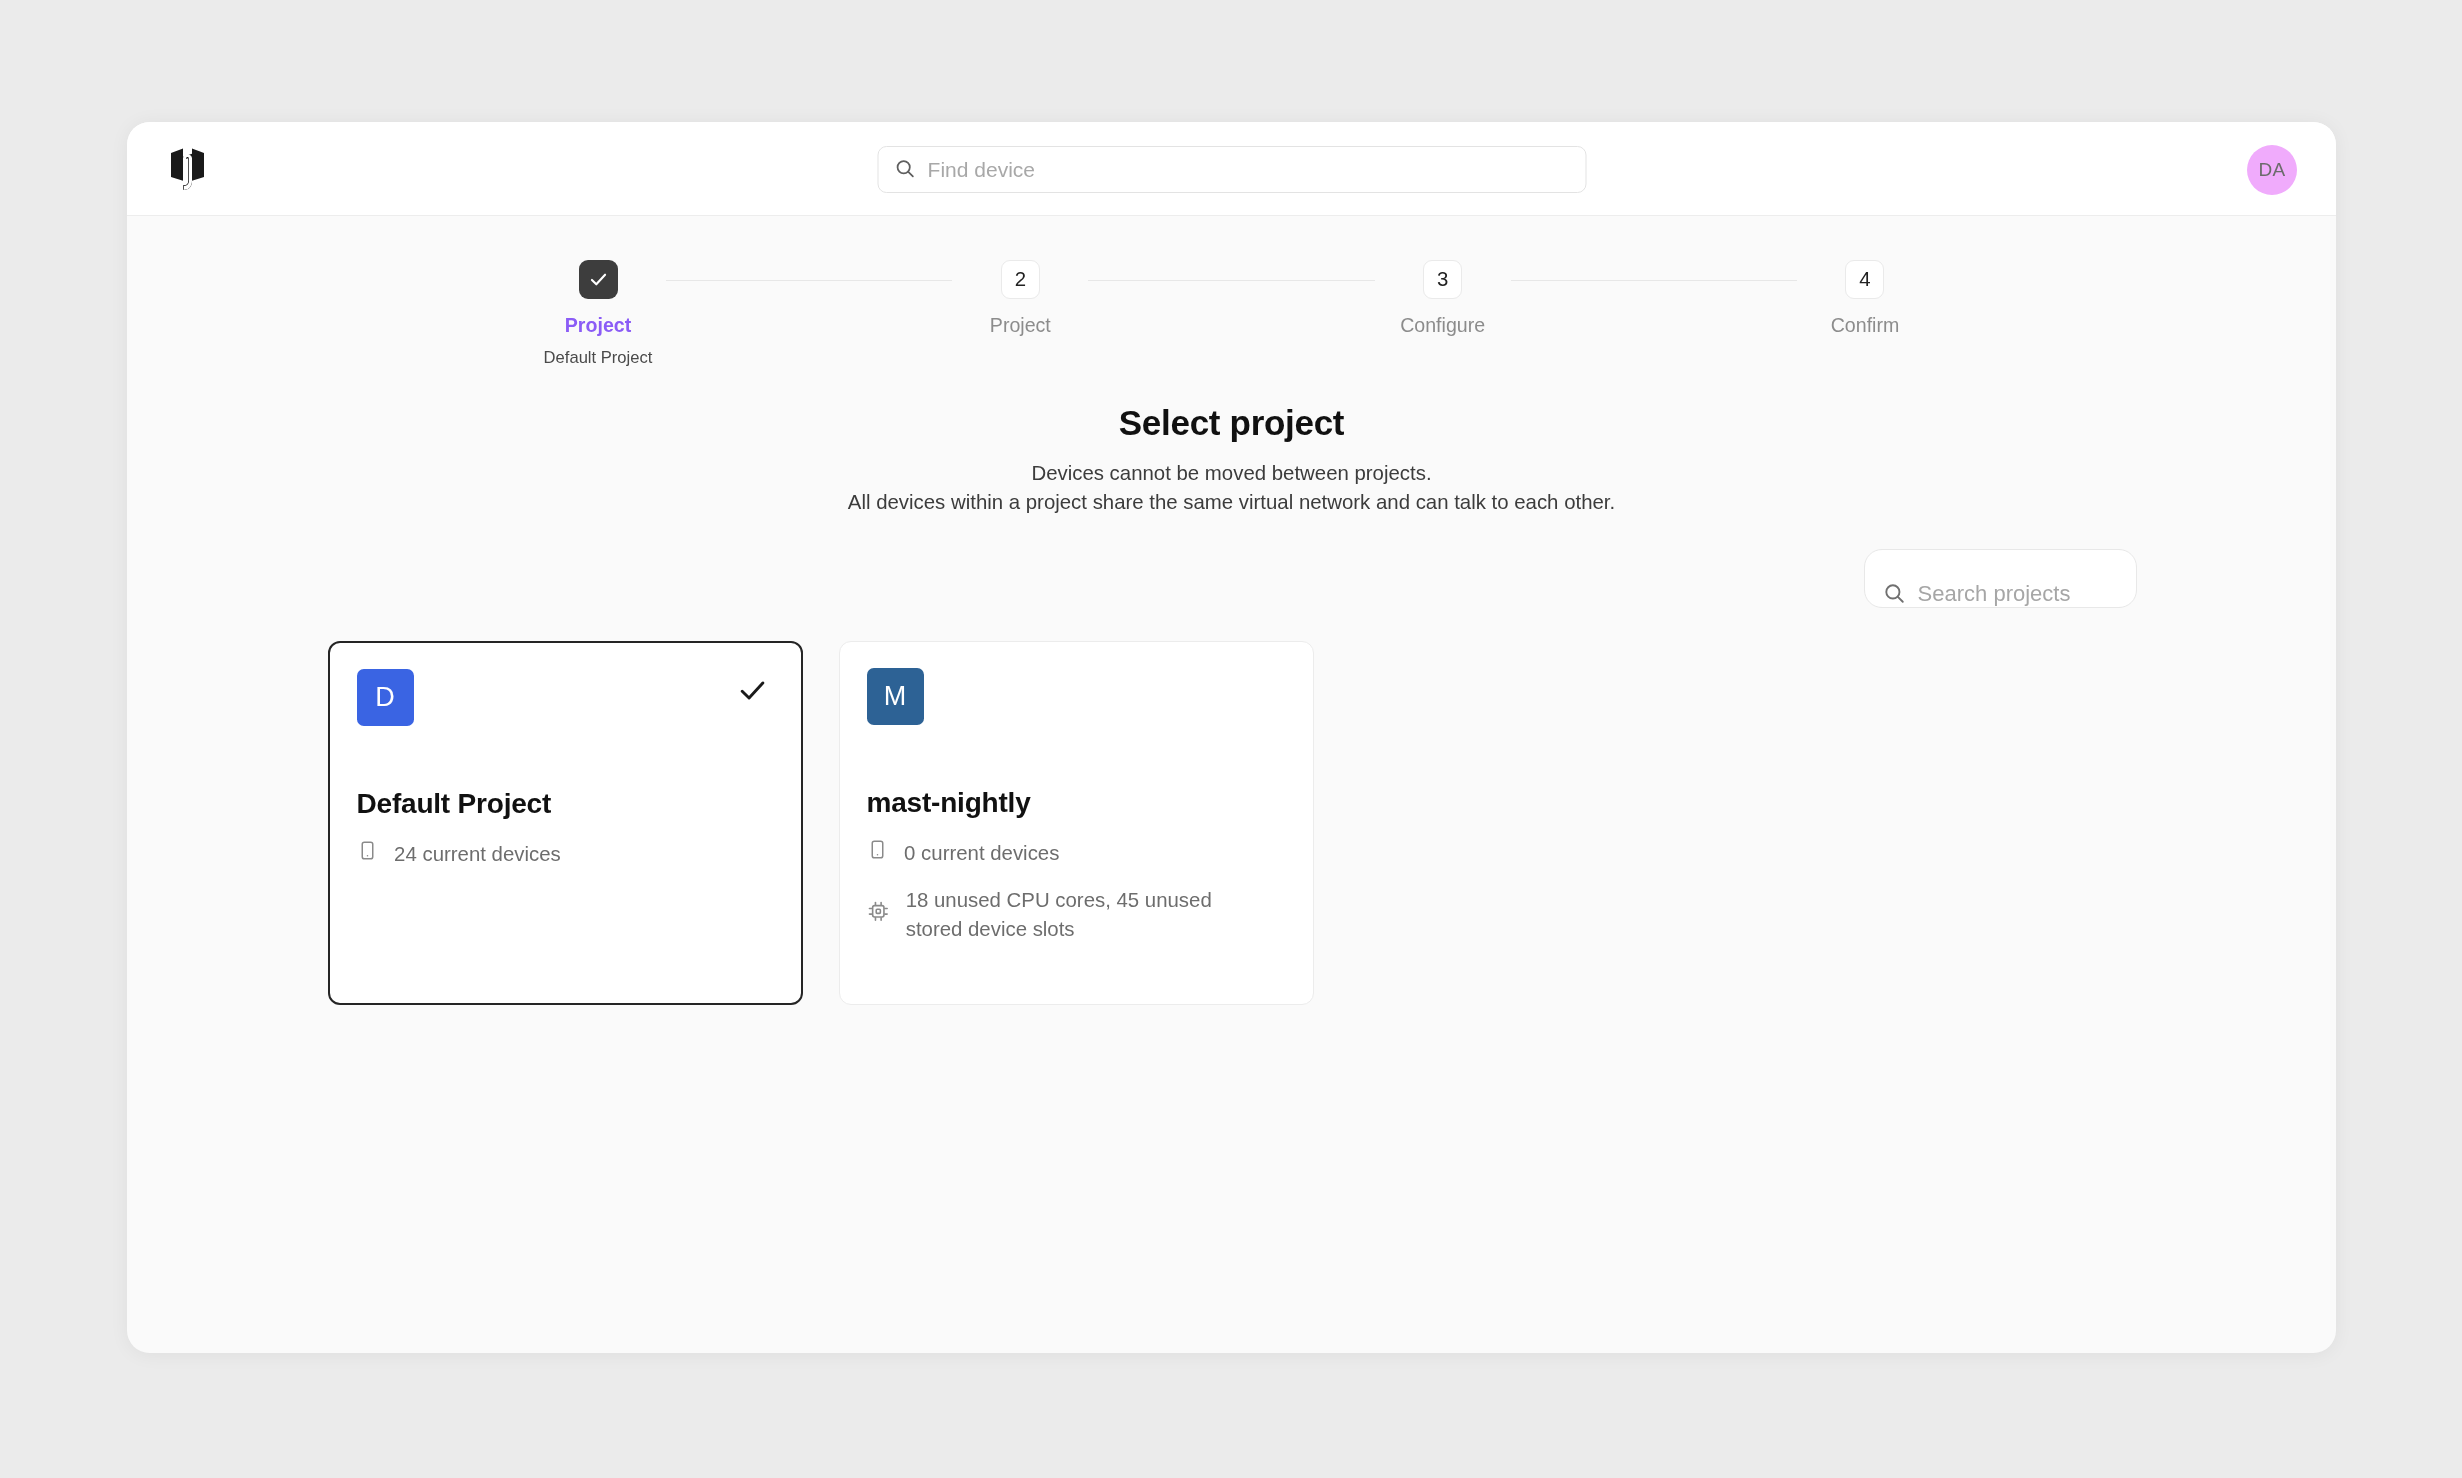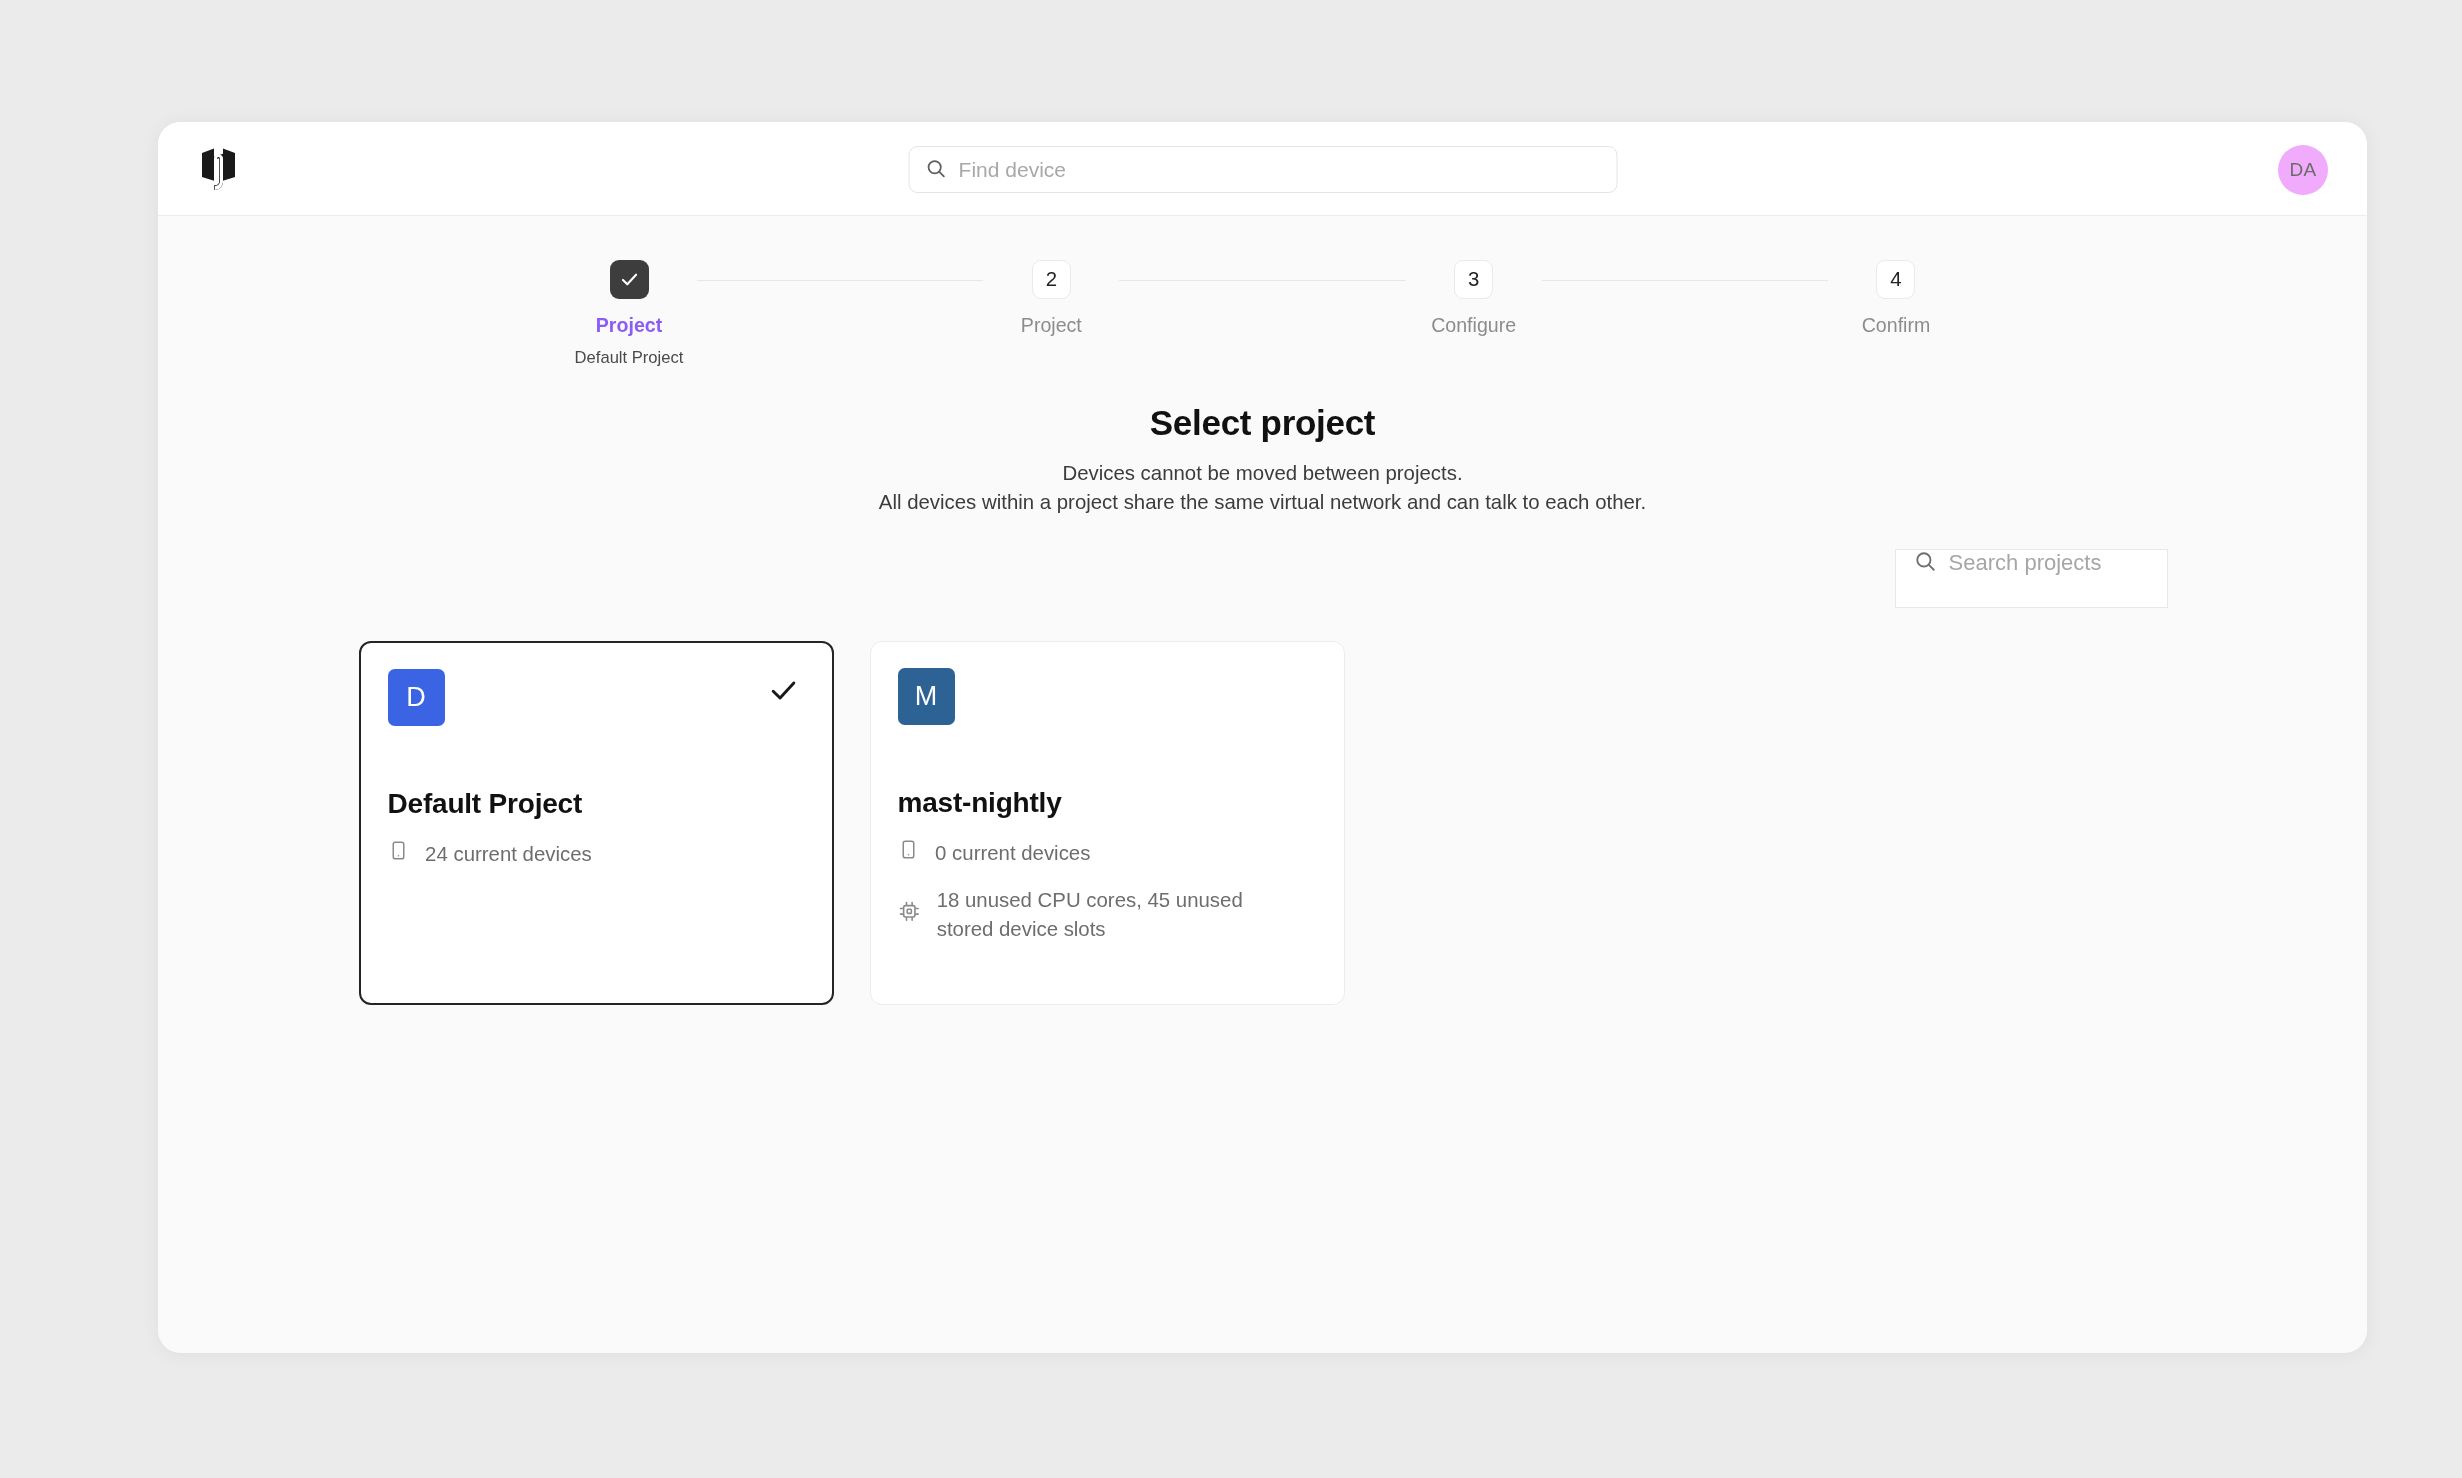--- a/index.html
+++ b/index.html
@@ -16,21 +16,20 @@
   .app-window {
     position: absolute;
     left: 127px;
     top: 122px;
     width: 2209px;
     height: 1231px;
     background: #fafafa;
     border-radius: 22.6px;
     box-shadow: 0 1.5px 19.6px rgba(0,0,0,0.055);
     overflow: hidden;
-    margin-left: 31px;
   }
 
   
   .topbar {
     position: relative;
     height: 94px;
     background: #ffffff;
     border-bottom: 1.5px solid #ededed;
   }
 
@@ -159,23 +158,23 @@
     width: 1811px;
     margin: 32px auto 0 auto;
     display: flex;
     justify-content: flex-end;
   }
   .projects-search {
     width: 273px;
     height: 59px;
     background: #ffffff;
     border: 1.5px solid #e8e8e8;
-    border-radius: 0;
-    display: flex;
-    align-items: flex-start;
+    border-radius: 18px;
+    display: flex;
+    align-items: flex-end;
     padding: 0 18px;
     gap: 12px;
   }
   .projects-search input {
     flex: 1;
     border: none;
     outline: none;
     background: transparent;
     font-family: "Liberation Sans", sans-serif;
     font-size: 22px;

